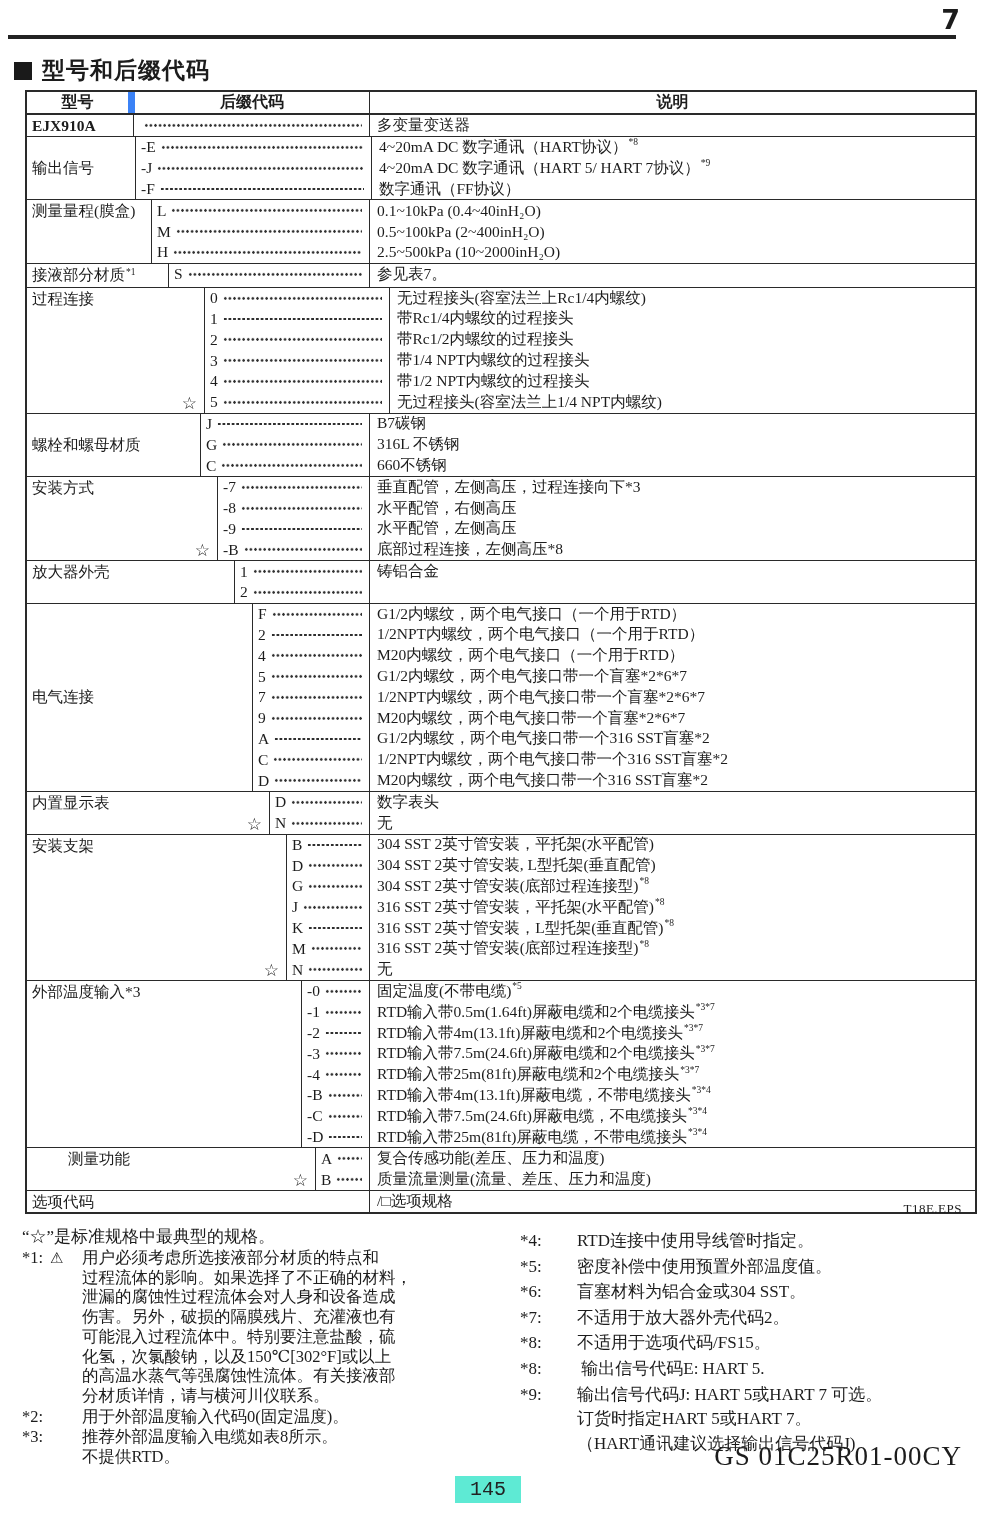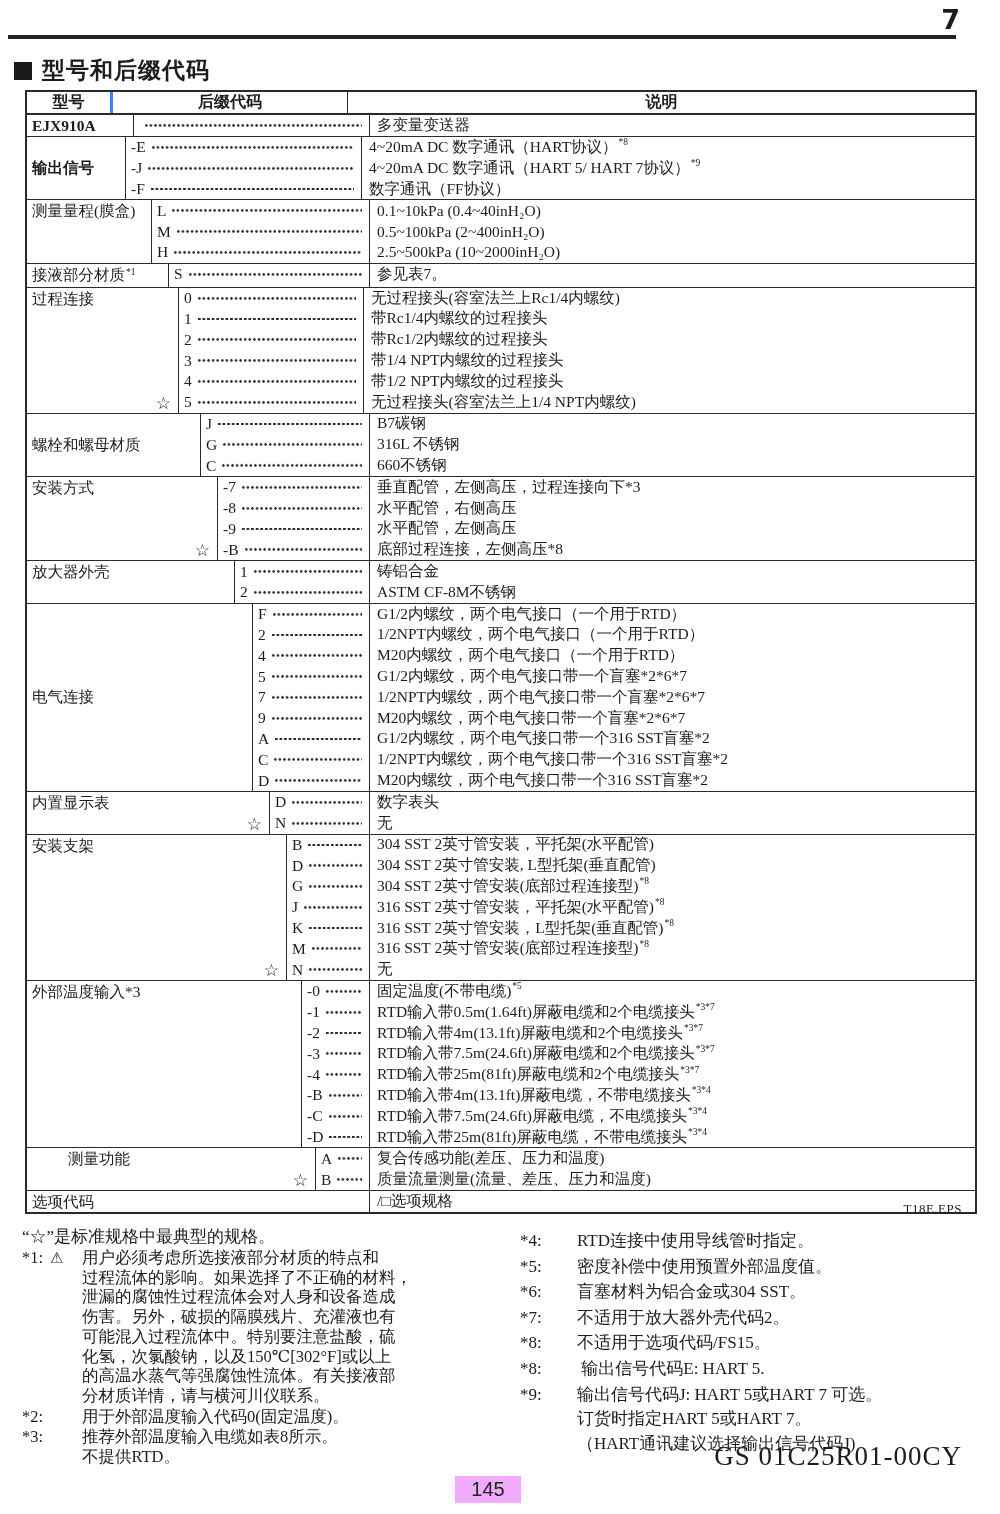--- a/index.html
+++ b/index.html
@@ -23,21 +23,21 @@
   
   .model-table{
     position:absolute;left:25px;top:90px;width:952px;
     border:2px solid #2a2a2a;box-sizing:border-box;background:#fff;
   }
   .thead{display:flex;height:23px;border-bottom:2px solid #2a2a2a;box-sizing:border-box;}
   .thead .hc{
     display:flex;align-items:center;justify-content:center;
     font-weight:bold;font-size:16px;box-sizing:border-box;
   }
-  .thead .hc1{width:86px;border-right:3px solid #3b82f6;}
+  .thead .hc1{width:108px;border-right:7px solid #3b82f6;}
   .thead .hc2{width:235px;border-right:1px solid #2a2a2a;}
   .thead .hc3{flex:1;}
   .section{display:flex;border-bottom:1px solid #2a2a2a;box-sizing:border-box;position:relative;}
   .section:last-child{border-bottom:none;}
   .cell-label{position:relative;box-sizing:border-box;flex:0 0 auto;}
   .cell-label.divided{border-right:1px solid #2a2a2a;}
   .cell-label .lt{
     padding:1px 2px 0 5px;font-size:15.5px;white-space:nowrap;line-height:20px;
   }
   .cell-label.vmid{display:flex;align-items:center;}
@@ -69,22 +69,22 @@
   .fn-left .fn-marker{width:60px;}
   .fn-right .fn-marker{width:57px;}
   .fn-text{flex:1;white-space:pre;}
   .warn-icon{font-family:"DejaVu Sans",sans-serif;font-size:15px;margin-left:7px;}
   .doc-number{
     position:absolute;top:1441px;right:38px;font-size:27px;letter-spacing:1px;
     font-family:"Liberation Serif","DejaVu Serif",serif;
   }
   .bottom-pageno{
     position:absolute;top:1476px;left:455px;width:66px;height:27px;
-    background:#f0abfc;display:flex;align-items:center;justify-content:center;
-    font-family:Liberation Sans, sans-serif;font-size:20px;color:#222;
+    background:#5eead4;display:flex;align-items:center;justify-content:center;
+    font-family:Liberation Mono, monospace;font-size:20px;color:#222;
   }
 </style>
 </head>
 <body>
 
 <div class="top-pageno">7</div>
 <div class="top-rule"></div>
 
 <div class="doc-title">
   <span class="sq"></span>
@@ -108,21 +108,21 @@
             <span class="leader"></span>
           </div>
         </div>
         <div class="cell-desc">
           <div class="desc-line">
             <span>多变量变送器</span>
           </div>
         </div>
       </div>
       <div class="section">
-        <div class="cell-label divided vmid" style="width: 99px; font-weight: bold;">
+        <div class="cell-label divided vmid" style="width: 109px;">
           <div class="lt"><span>输出信号</span></div>
         </div>
         <div class="cell-code" style="width: 235px;">
           <div class="code-line">
             <span class="cd">-E</span>
             <span class="leader"></span>
           </div>
           <div class="code-line">
             <span class="cd">-J</span>
             <span class="leader"></span>
@@ -186,21 +186,21 @@
             <span class="leader"></span>
           </div>
         </div>
         <div class="cell-desc">
           <div class="desc-line">
             <span>参见表7。</span>
           </div>
         </div>
       </div>
       <div class="section">
-        <div class="cell-label divided" style="width: 152px;">
+        <div class="cell-label divided" style="width: 178px;">
           <div class="lt"><span>过程连接</span></div>
           <span class="star">☆</span>
         </div>
         <div class="cell-code" style="width: 184px;">
           <div class="code-line">
             <span class="cd">0</span>
             <span class="leader"></span>
           </div>
           <div class="code-line">
             <span class="cd">1</span>
@@ -322,23 +322,20 @@
             <span class="leader"></span>
           </div>
           <div class="code-line">
             <span class="cd">2</span>
             <span class="leader"></span>
           </div>
         </div>
         <div class="cell-desc">
           <div class="desc-line">
             <span>铸铝合金</span>
-          </div>
-          <div class="desc-line">
-            <span>ASTM CF-8M不锈钢</span>
           </div>
         </div>
       </div>
       <div class="section">
         <div class="cell-label divided vmid" style="width: 226px;">
           <div class="lt"><span>电气连接</span></div>
         </div>
         <div class="cell-code" style="width: 116px;">
           <div class="code-line">
             <span class="cd">F</span>

